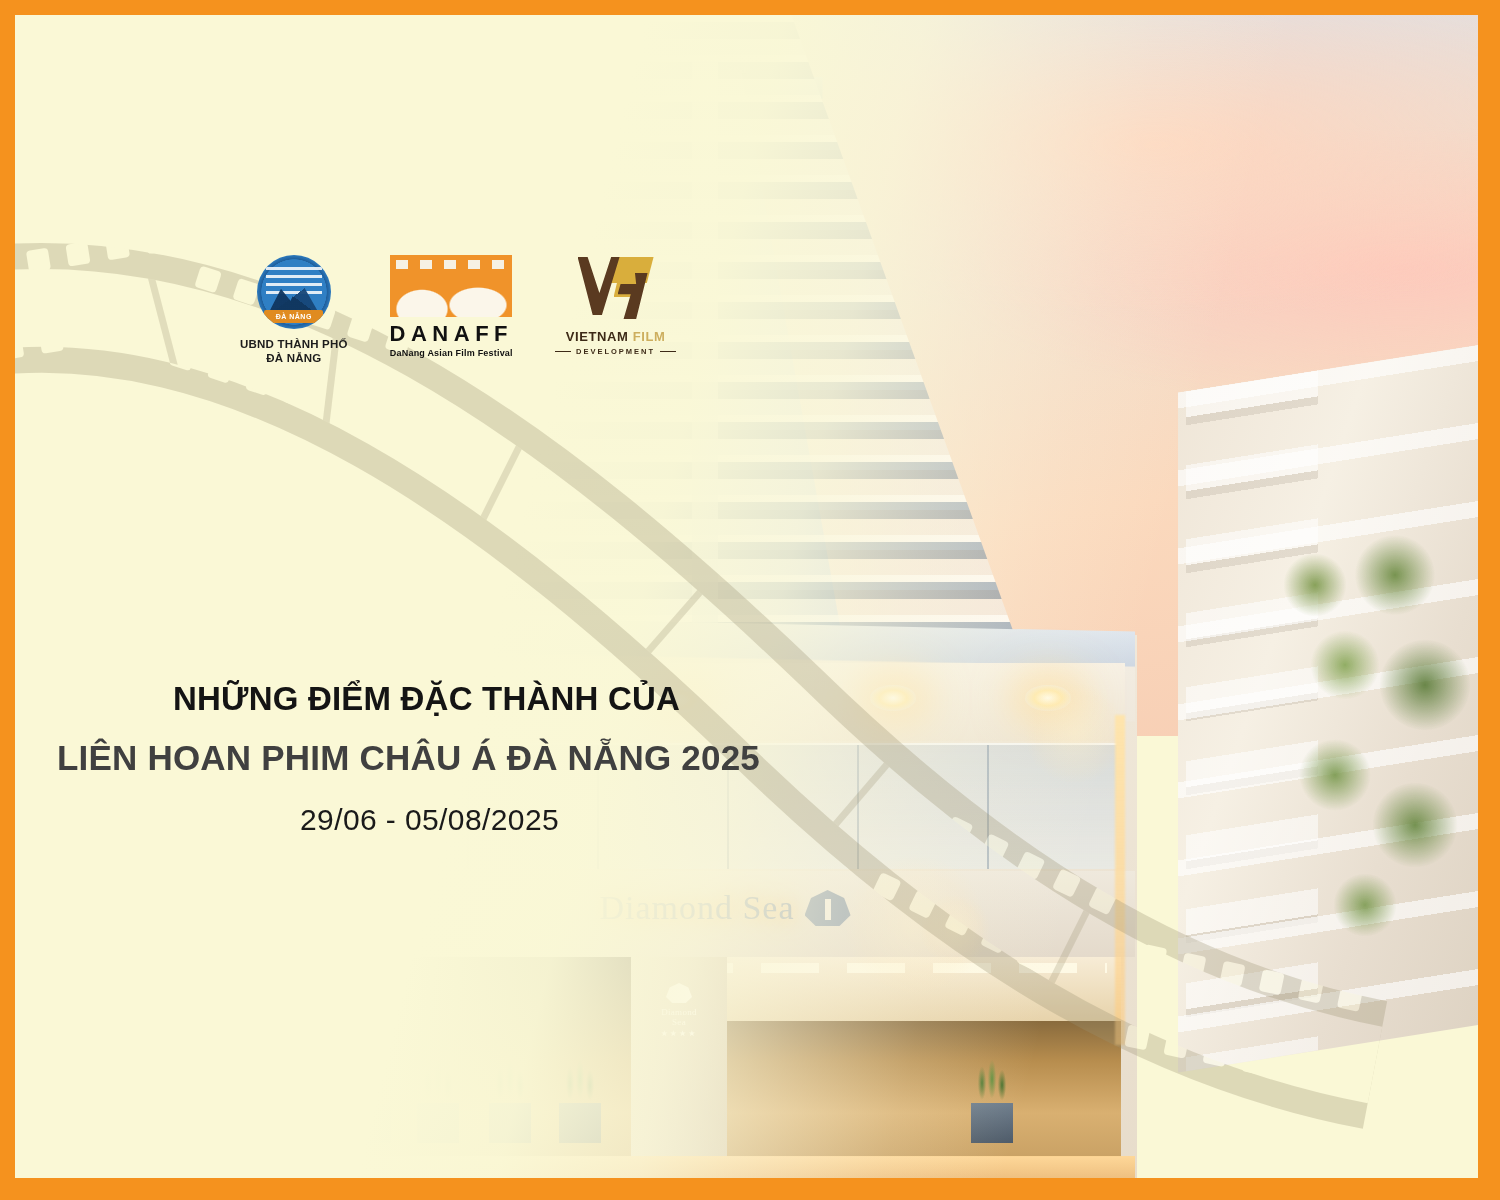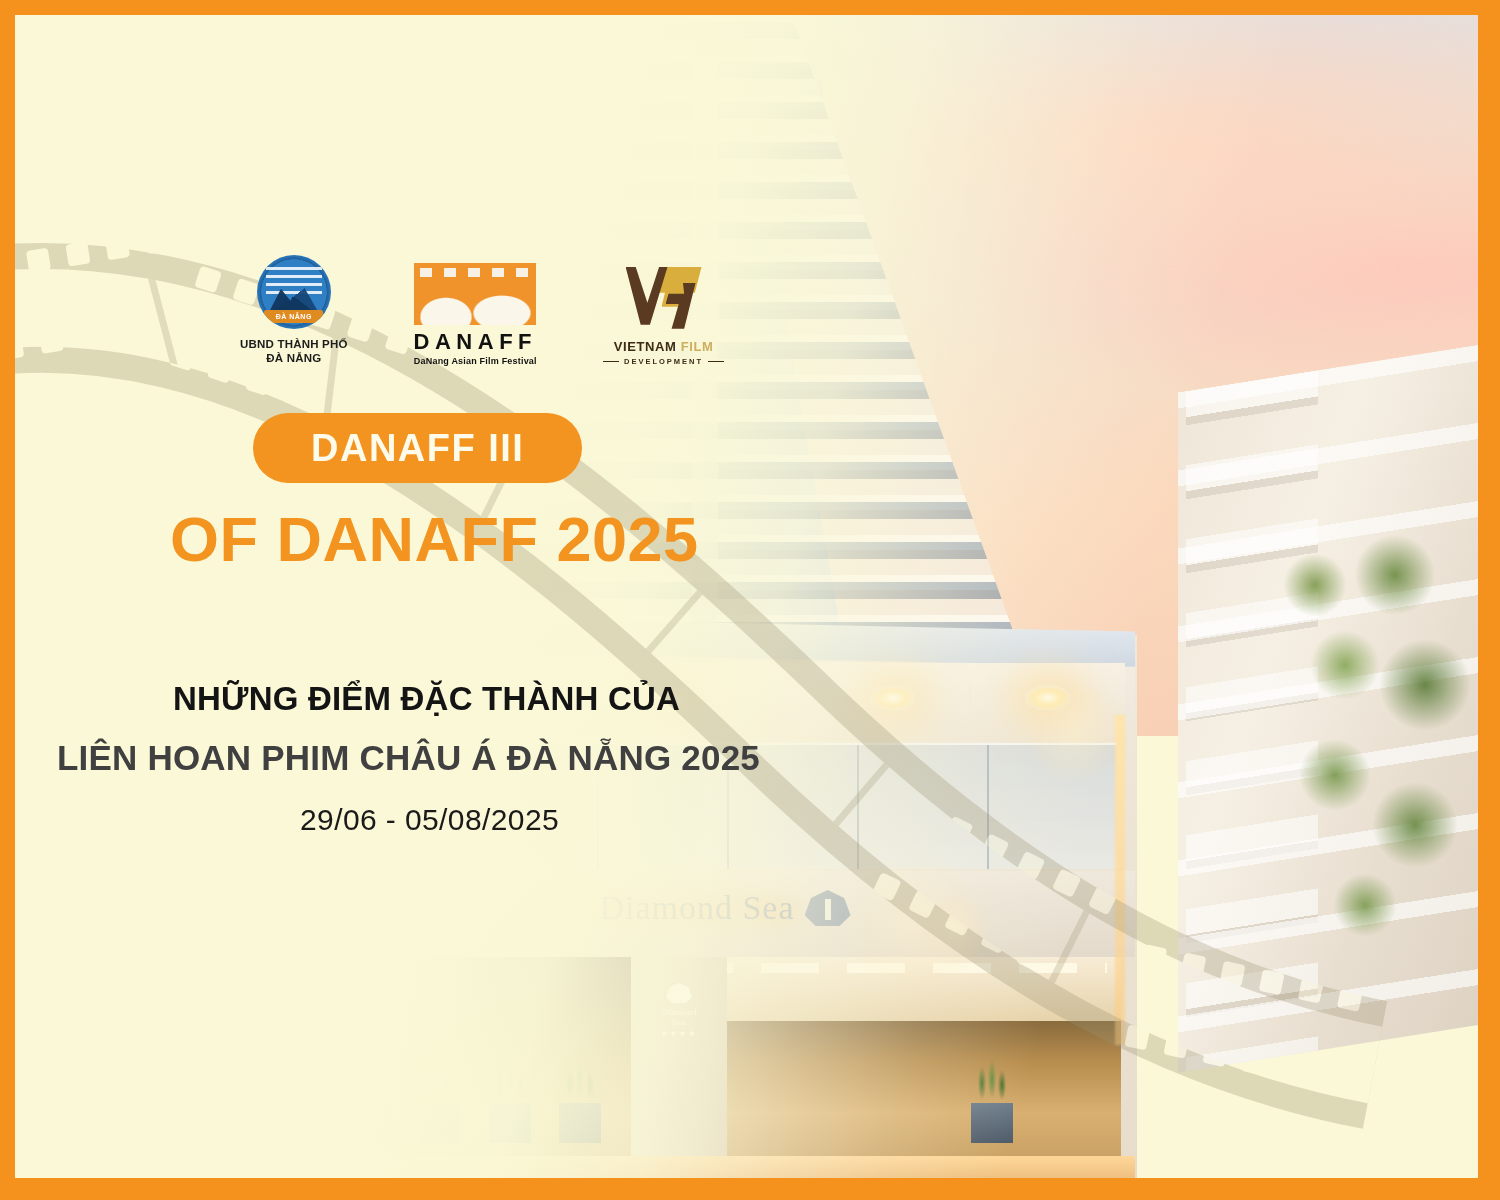--- a/index.html
+++ b/index.html
@@ -233,21 +233,21 @@
 
   
   #filmstrip { position:absolute; left:0; top:0; width:1463px; height:1163px; pointer-events:none; }
 
   
   #textblock {
     position:absolute; left:0; top:0; width:760px; height:100%;
   }
   .logos {
     position:absolute; left:225px; top:240px;
-    display:flex; align-items:flex-end; gap:66px;
+    display:flex; align-items:flex-start; gap:42px;
   }
   .logo { text-align:center; }
 
   
   .ubnd-mark {
     width:74px; height:74px; margin:0 auto 8px; border-radius:50%;
     background:
       radial-gradient(circle at 50% 50%, #2f7fc4 0%, #2f7fc4 62%, #1f5f9c 63%, #2f7fc4 72%, #1c5a96 100%);
     position:relative; overflow:hidden;
   }
@@ -578,24 +578,22 @@
           </div>
           <div class="vf-dev">
             <i></i>
             <span>DEVELOPMENT</span>
             <i></i>
           </div>
         </div>
 
       </div>
 
-      <div class="badge">DANAFF III</div>
 
       <div class="title">
-        <div>OF DANAFF 2025</div>
       </div>
 
       <div class="sub1">
         <span class="light">NHỮNG ĐIỂM </span><b>ĐẶC THÀNH</b><span class="light"> CỦA</span>
       </div>
 
       <div class="sub2">LIÊN HOAN PHIM CHÂU Á ĐÀ NẴNG 2025</div>
 
       <div class="dates">29/06 - 05/08/2025</div>
 

